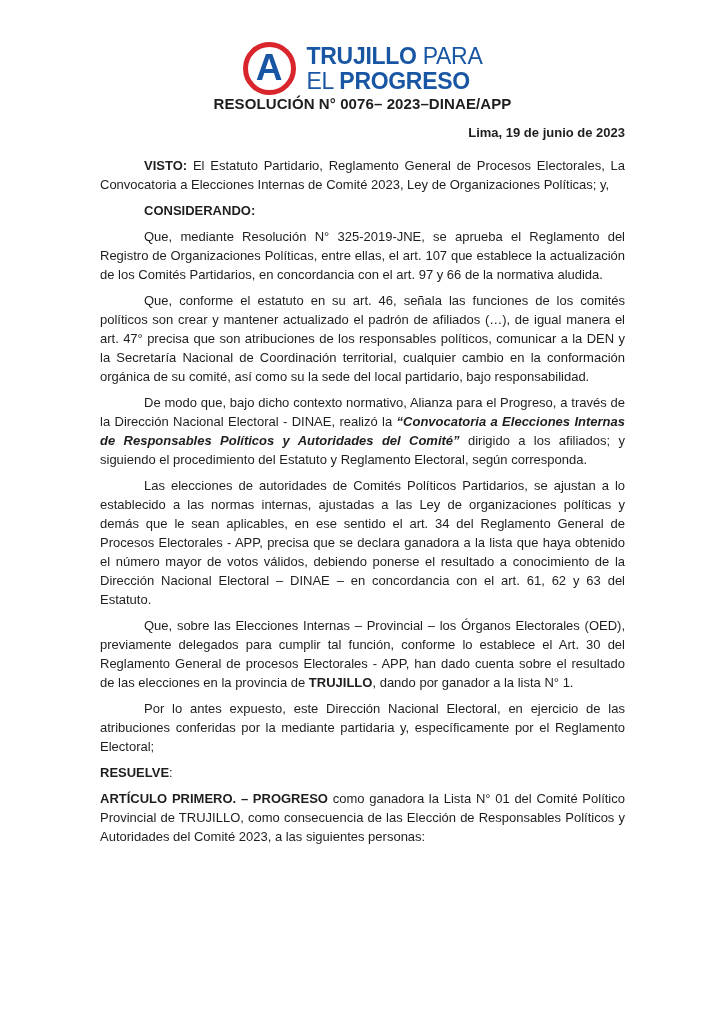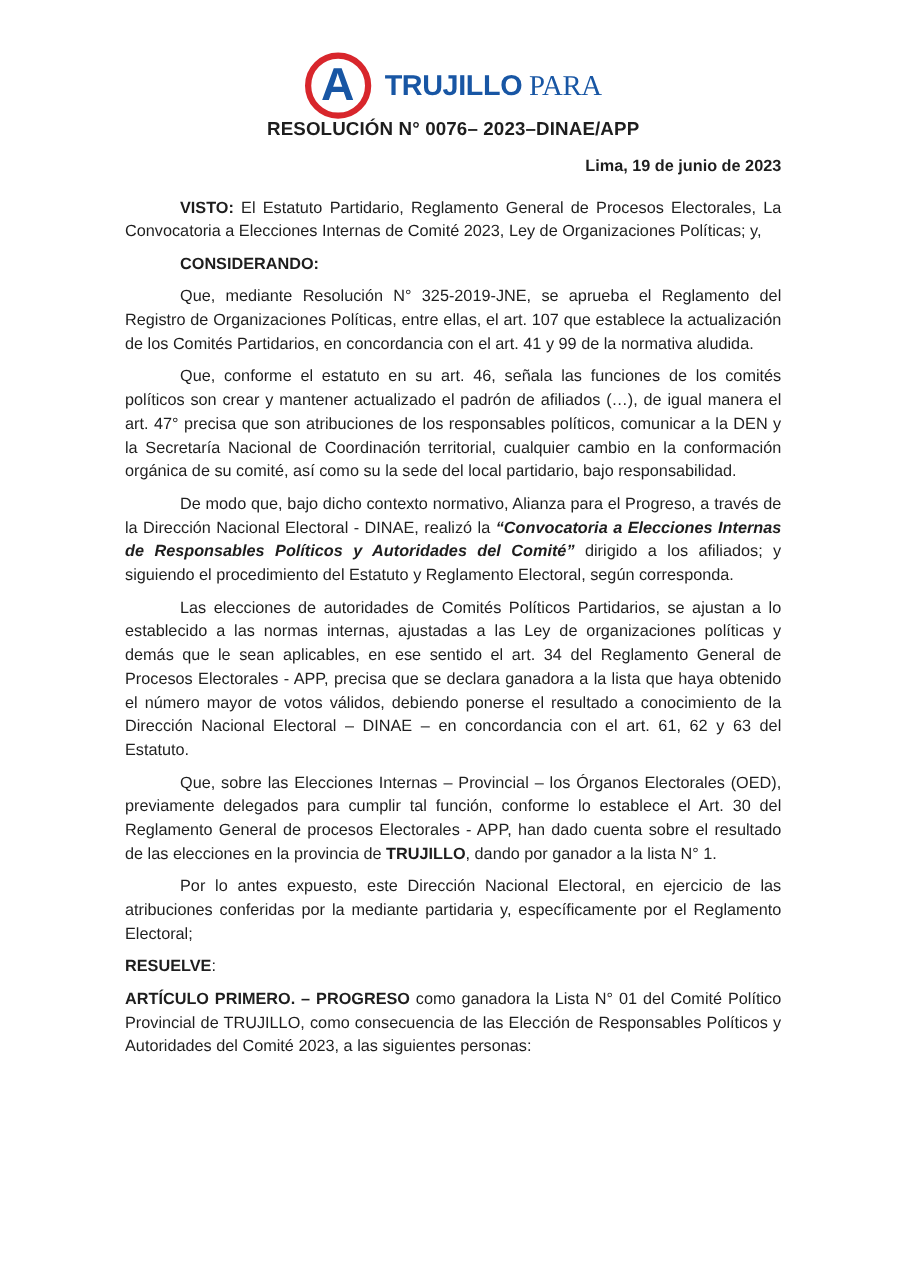--- a/index.html
+++ b/index.html
@@ -44,21 +44,21 @@
     transform: translateY(-1px);
   }
   .logo-wordmark {
     color: #1856a4;
     font-size: 23px;
     line-height: 25px;
     letter-spacing: -0.3px;
     white-space: nowrap;
   }
   .logo-wordmark .heavy { font-weight: bold; }
-  .logo-wordmark .light { font-weight: normal; font-family: Liberation Serif, serif; }
+  .logo-wordmark .light { font-weight: normal; }
   
   .res-title {
     text-align: center;
     font-size: 15px;
     font-weight: bold;
     letter-spacing: 0.1px;
   }
   .res-date {
     margin-top: 13px;
     text-align: right;
@@ -83,34 +83,35 @@
 <body>
 
 <div class="page">
 
   <div class="logo-row">
     <div class="logo-circle">
       <span class="logo-monogram">A</span>
     </div>
     <div class="logo-wordmark">
       <div><span class="heavy">TRUJILLO</span><span class="light"> PARA</span></div>
+      <div><span class="light">EL </span><span class="heavy">PROGRESO</span></div>
     </div>
   </div>
 
   <div class="res-title">RESOLUCIÓN N° 0076– 2023–DINAE/APP</div>
 
   <div class="res-date">Lima, 19 de junio de 2023</div>
 
   <div class="doc-body">
 
     <p class="para indent"><span class="b">VISTO:</span><span> El Estatuto Partidario, Reglamento General de Procesos Electorales, La Convocatoria a Elecciones Internas de Comité 2023, Ley de Organizaciones Políticas; y,</span></p>
 
     <p class="para indent b">CONSIDERANDO:</p>
 
-    <p class="para indent">Que, mediante Resolución N° 325-2019-JNE, se aprueba el Reglamento del Registro de Organizaciones Políticas, entre ellas, el art. 107 que establece la actualización de los Comités Partidarios, en concordancia con el art. 41 y 99 de la normativa aludida.</p>
+    <p class="para indent">Que, mediante Resolución N° 325-2019-JNE, se aprueba el Reglamento del Registro de Organizaciones Políticas, entre ellas, el art. 107 que establece la actualización de los Comités Partidarios, en concordancia con el art. 97 y 66 de la normativa aludida.</p>
 
 
     <p class="para indent">Que, conforme el estatuto en su art. 46, señala las funciones de los comités políticos son crear y mantener actualizado el padrón de afiliados (…), de igual manera el art. 47° precisa que son atribuciones de los responsables políticos, comunicar a la DEN y la Secretaría Nacional de Coordinación territorial, cualquier cambio en la conformación orgánica de su comité, así como su la sede del local partidario, bajo responsabilidad.</p>
 
     <p class="para indent"><span>De modo que, bajo dicho contexto normativo, Alianza para el Progreso, a través de la Dirección Nacional Electoral - DINAE, realizó la </span><span class="bi">“Convocatoria a Elecciones Internas de Responsables Políticos y Autoridades del Comité”</span><span> dirigido a los afiliados; y siguiendo el procedimiento del Estatuto y Reglamento Electoral, según corresponda.</span></p>
 
     <p class="para indent">Las elecciones de autoridades de Comités Políticos Partidarios, se ajustan a lo establecido a las normas internas, ajustadas a las Ley de organizaciones políticas y demás que le sean aplicables, en ese sentido el art. 34 del Reglamento General de Procesos Electorales - APP, precisa que se declara ganadora a la lista que haya obtenido el número mayor de votos válidos, debiendo ponerse el resultado a conocimiento de la Dirección Nacional Electoral – DINAE – en concordancia con el art. 61, 62 y 63 del Estatuto.</p>
 
     <p class="para indent"><span>Que, sobre las Elecciones Internas – Provincial – los Órganos Electorales (OED), previamente delegados para cumplir tal función, conforme lo establece el Art. 30 del Reglamento General de procesos Electorales - APP, han dado cuenta sobre el resultado de las elecciones en la provincia de </span><span class="b">TRUJILLO</span><span>, dando por ganador a la lista N° 1.</span></p>
 

